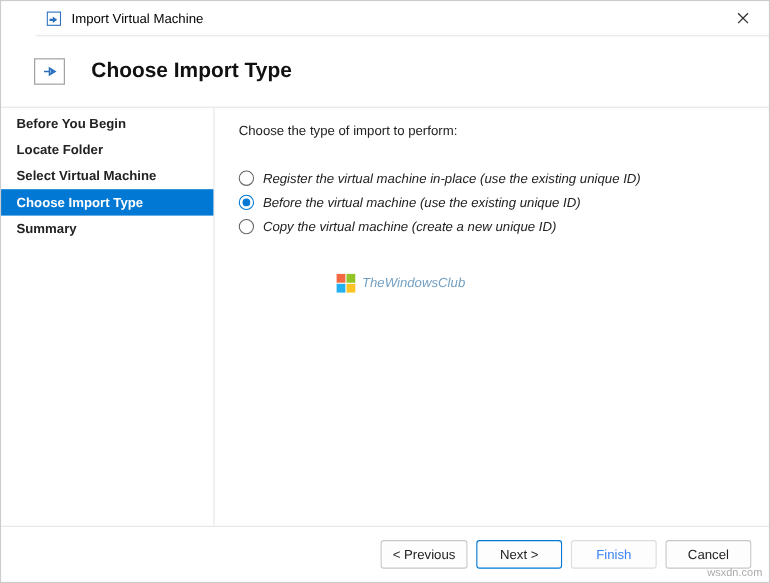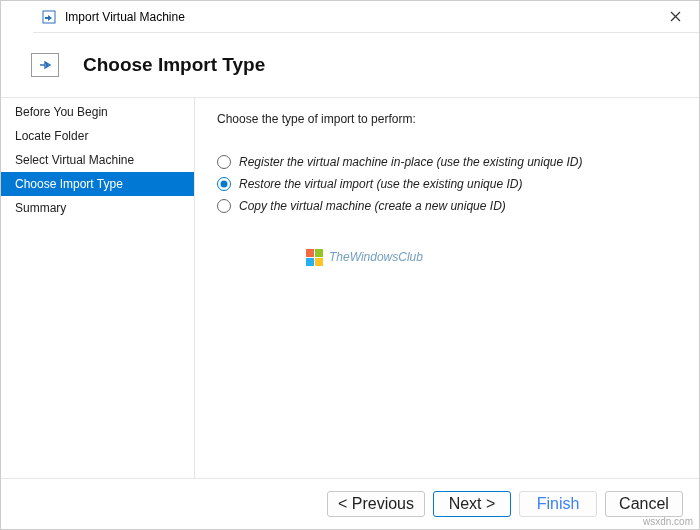--- a/index.html
+++ b/index.html
@@ -86,20 +86,21 @@
       width: 194px;
       border-right: 1px solid #e5e5e5;
       padding-top: 2px;
     }
     .sidebar-item {
       padding: 5px 14px;
       font-size: 12px;
       color: #222;
       cursor: pointer;
       white-space: nowrap;
+      font-weight: bold;
     }
     .sidebar-item.selected {
       background: #0078d4;
       color: #fff;
     }
     .content {
       flex: 1;
       padding: 14px 22px;
       position: relative;
     }
@@ -169,21 +170,21 @@
     .footer {
       border-top: 1px solid #e5e5e5;
       padding: 12px 16px;
       display: flex;
       justify-content: flex-end;
       gap: 8px;
     }
     .btn {
       min-width: 78px;
       height: 26px;
-      font-size: 16px;
+      font-size: 12px;
       background: #fdfdfd;
       border: 1px solid #c8c8c8;
       border-radius: 3px;
       cursor: pointer;
       color: #222;
       display: flex;
       align-items: center;
       justify-content: center;
       padding: 0 10px;
     }
@@ -244,21 +245,21 @@
 
     <div class="content">
       <div class="content-prompt">Choose the type of import to perform:</div>
 
       <div class="radio-row">
         <span class="radio"></span>
         <span>Register the virtual machine in-place (use the existing unique ID)</span>
       </div>
       <div class="radio-row">
         <span class="radio checked"></span>
-        <span>Restore the virtual import (use the existing unique ID)</span>
+        <span>Before the virtual machine (use the existing unique ID)</span>
       </div>
       <div class="radio-row">
         <span class="radio"></span>
         <span>Copy the virtual machine (create a new unique ID)</span>
       </div>
 
       <div class="watermark">
         <span class="wm-logo">
           <span class="wm-sq" style="background:#f25022"></span>
           <span class="wm-sq" style="background:#7fba00"></span>

